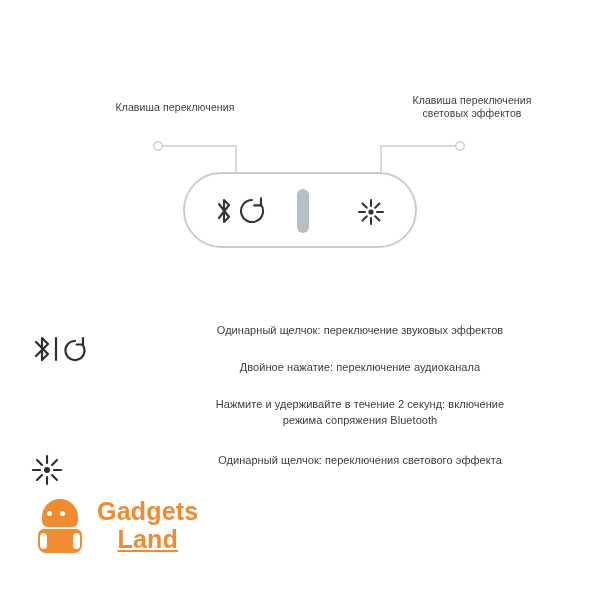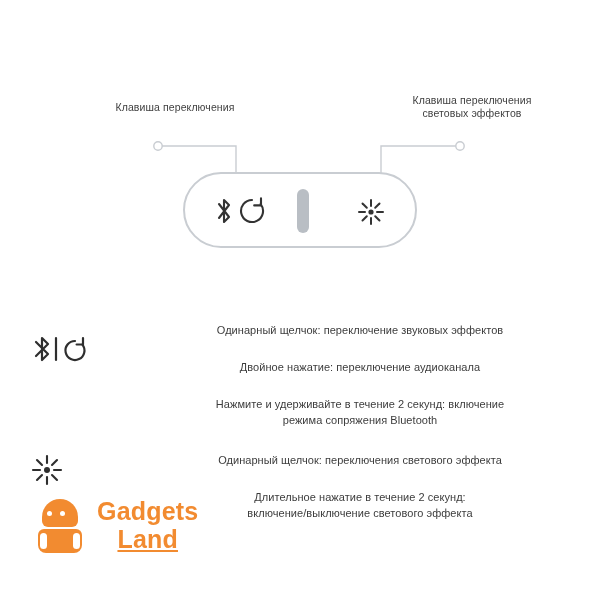--- a/index.html
+++ b/index.html
@@ -285,22 +285,20 @@
             <line x1="7" y1="7" x2="12" y2="12"></line>
             <line x1="22" y1="22" x2="27" y2="27"></line>
             <line x1="27" y1="7" x2="22" y2="12"></line>
             <line x1="12" y1="22" x2="7" y2="27"></line>
           </g>
           <circle cx="17" cy="17" r="3" fill="#2e2e2e"></circle>
         </svg>
       </span>
       <div class="row-texts">
         <div class="legend-line">Одинарный щелчок: переключения светового эффекта</div>
-        <div class="legend-line">Длительное нажатие в течение 2 секунд:
-включение/выключение светового эффекта</div>
       </div>
     </div>
   </div>
 
   <div class="watermark">
     <div class="wm-shape">
       <div class="wm-head"></div>
       <div class="wm-eye l"></div>
       <div class="wm-eye r"></div>
       <div class="wm-body"></div>

